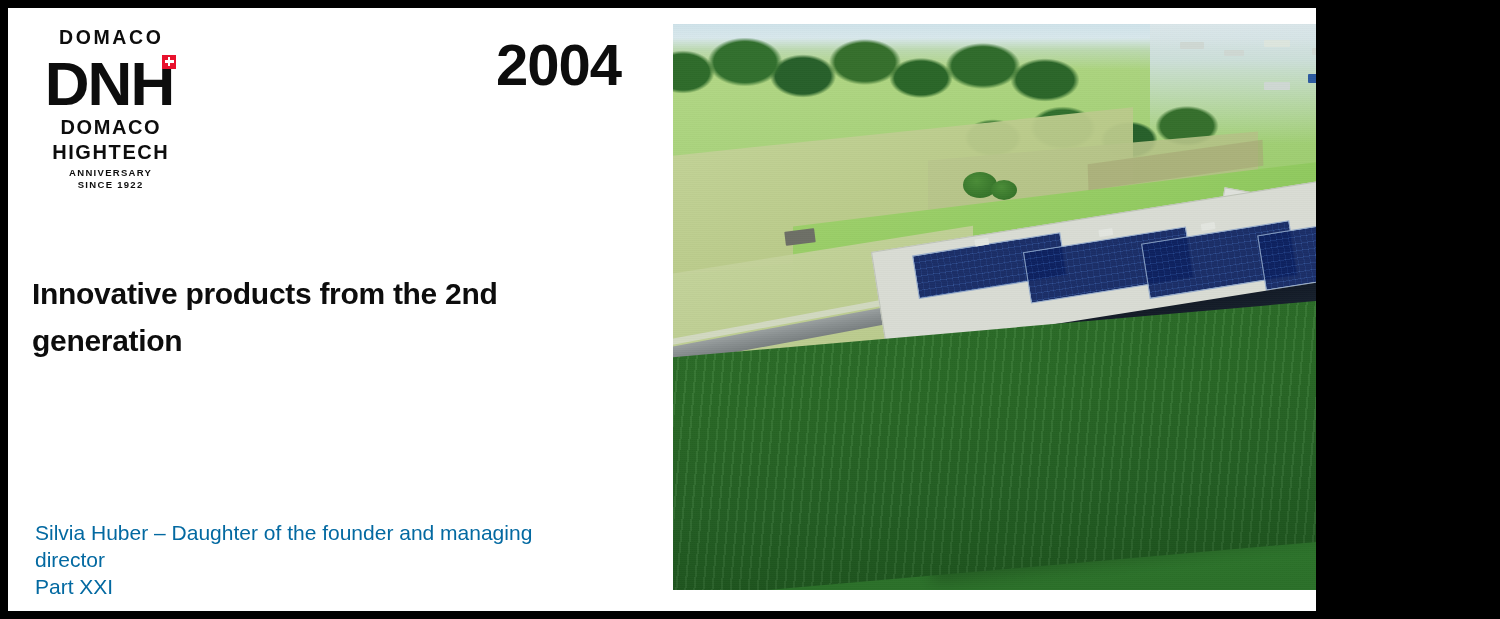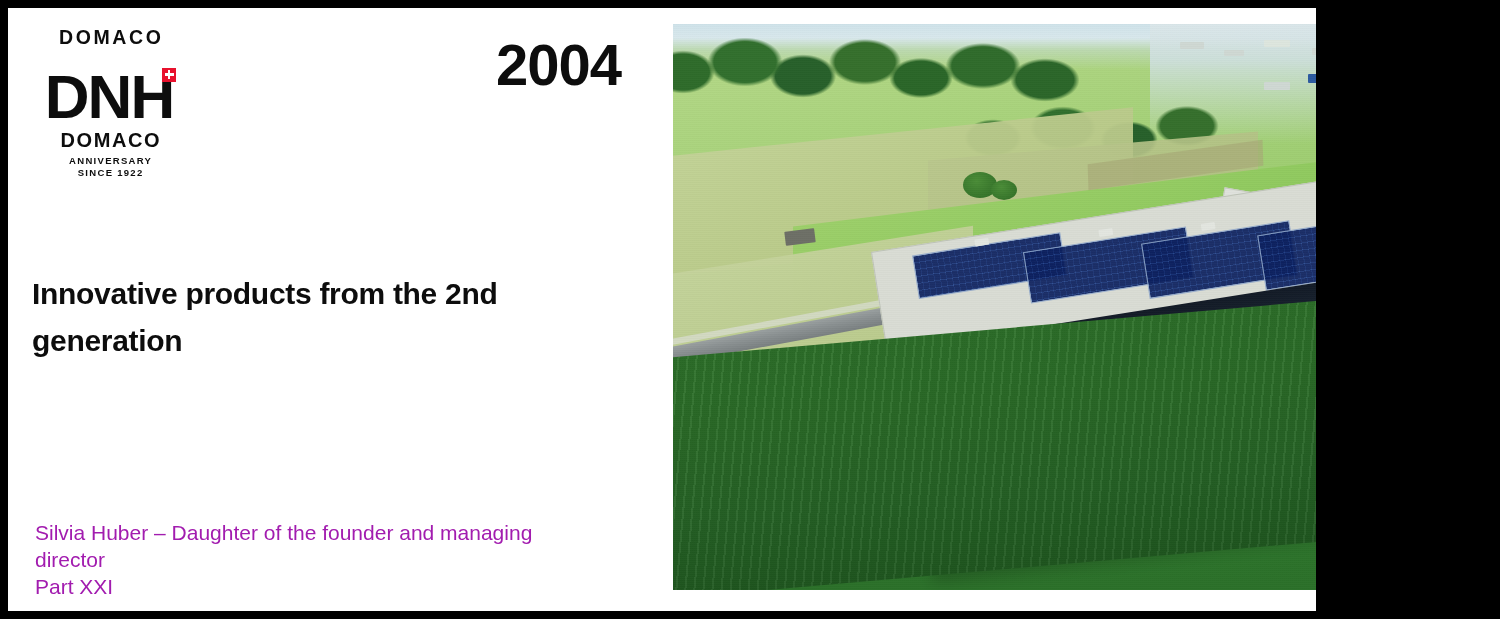--- a/index.html
+++ b/index.html
@@ -48,21 +48,21 @@
     font-family: "Liberation Sans", sans-serif;
     font-size: 19.5px;
     font-weight: 700;
     letter-spacing: 2.6px;
     line-height: 1;
     text-indent: 2.6px;
   }
   .logo-dnh-wrap {
     position: relative;
     height: 62px;
-    margin-top: 18px;
+    margin-top: 5px;
   }
   .logo-dnh {
     font-family: "Liberation Sans", sans-serif;
     font-size: 62px;
     font-weight: 700;
     letter-spacing: -2px;
     line-height: 62px;
     text-indent: -2px;
   }
   .swiss-flag {
@@ -160,21 +160,21 @@
 
   
   .caption {
     position: absolute;
     left: 27px;
     top: 511px;
     width: 625px;
     font-family: "Liberation Sans", sans-serif;
     font-size: 21px;
     font-weight: 400;
-    color: #a21caf;
+    color: #0369a1;
     line-height: 27px;
   }
   .caption-line { display: block; }
 
   
   .photo {
     position: absolute;
     left: 665px;
     top: 16px;
     width: 807px;
@@ -506,20 +506,21 @@
 
     <div class="left-col">
 
       <div class="logo">
         <div class="logo-domaco">DOMACO</div>
         <div class="logo-dnh-wrap">
           <div class="logo-dnh">DNH</div>
           <span class="swiss-flag"></span>
         </div>
         <div class="logo-natural">DOMACO</div>
+        <div class="logo-hightech">HIGHTECH</div>
         <div class="logo-anniversary">ANNIVERSARY</div>
         <div class="logo-since">SINCE 1922</div>
       </div>
 
       <div class="year">2004</div>
 
       <div class="headline">Innovative products from the 2nd generation</div>
 
       <div class="caption">
         <span class="caption-line">Silvia Huber – Daughter of the founder and managing</span>

